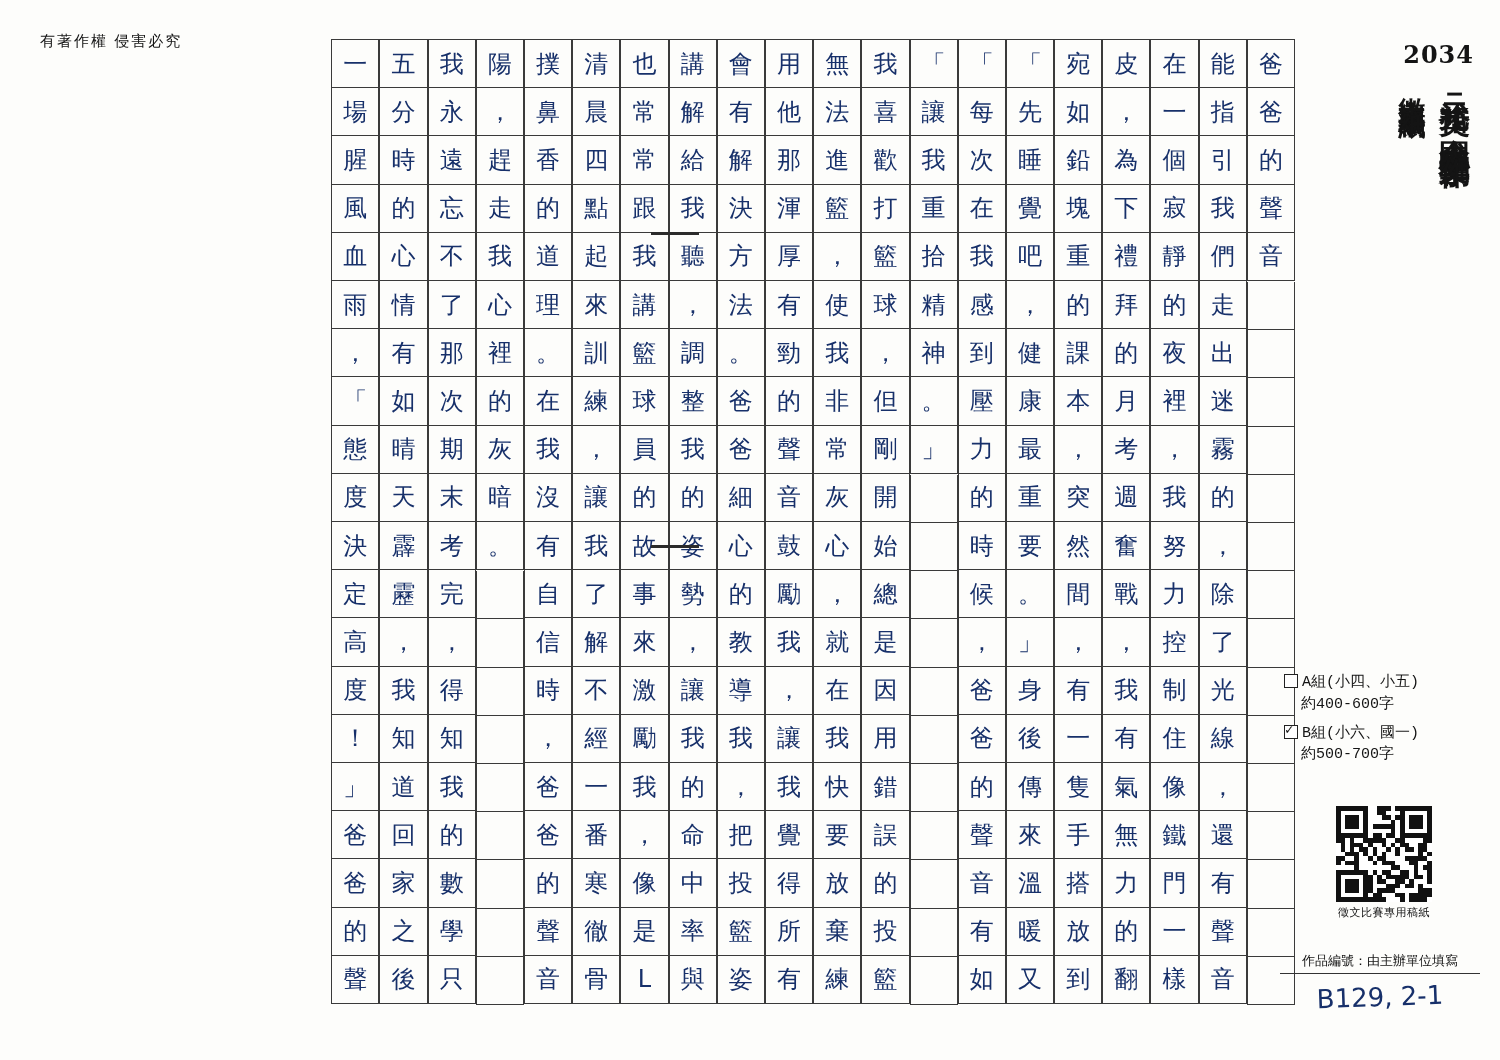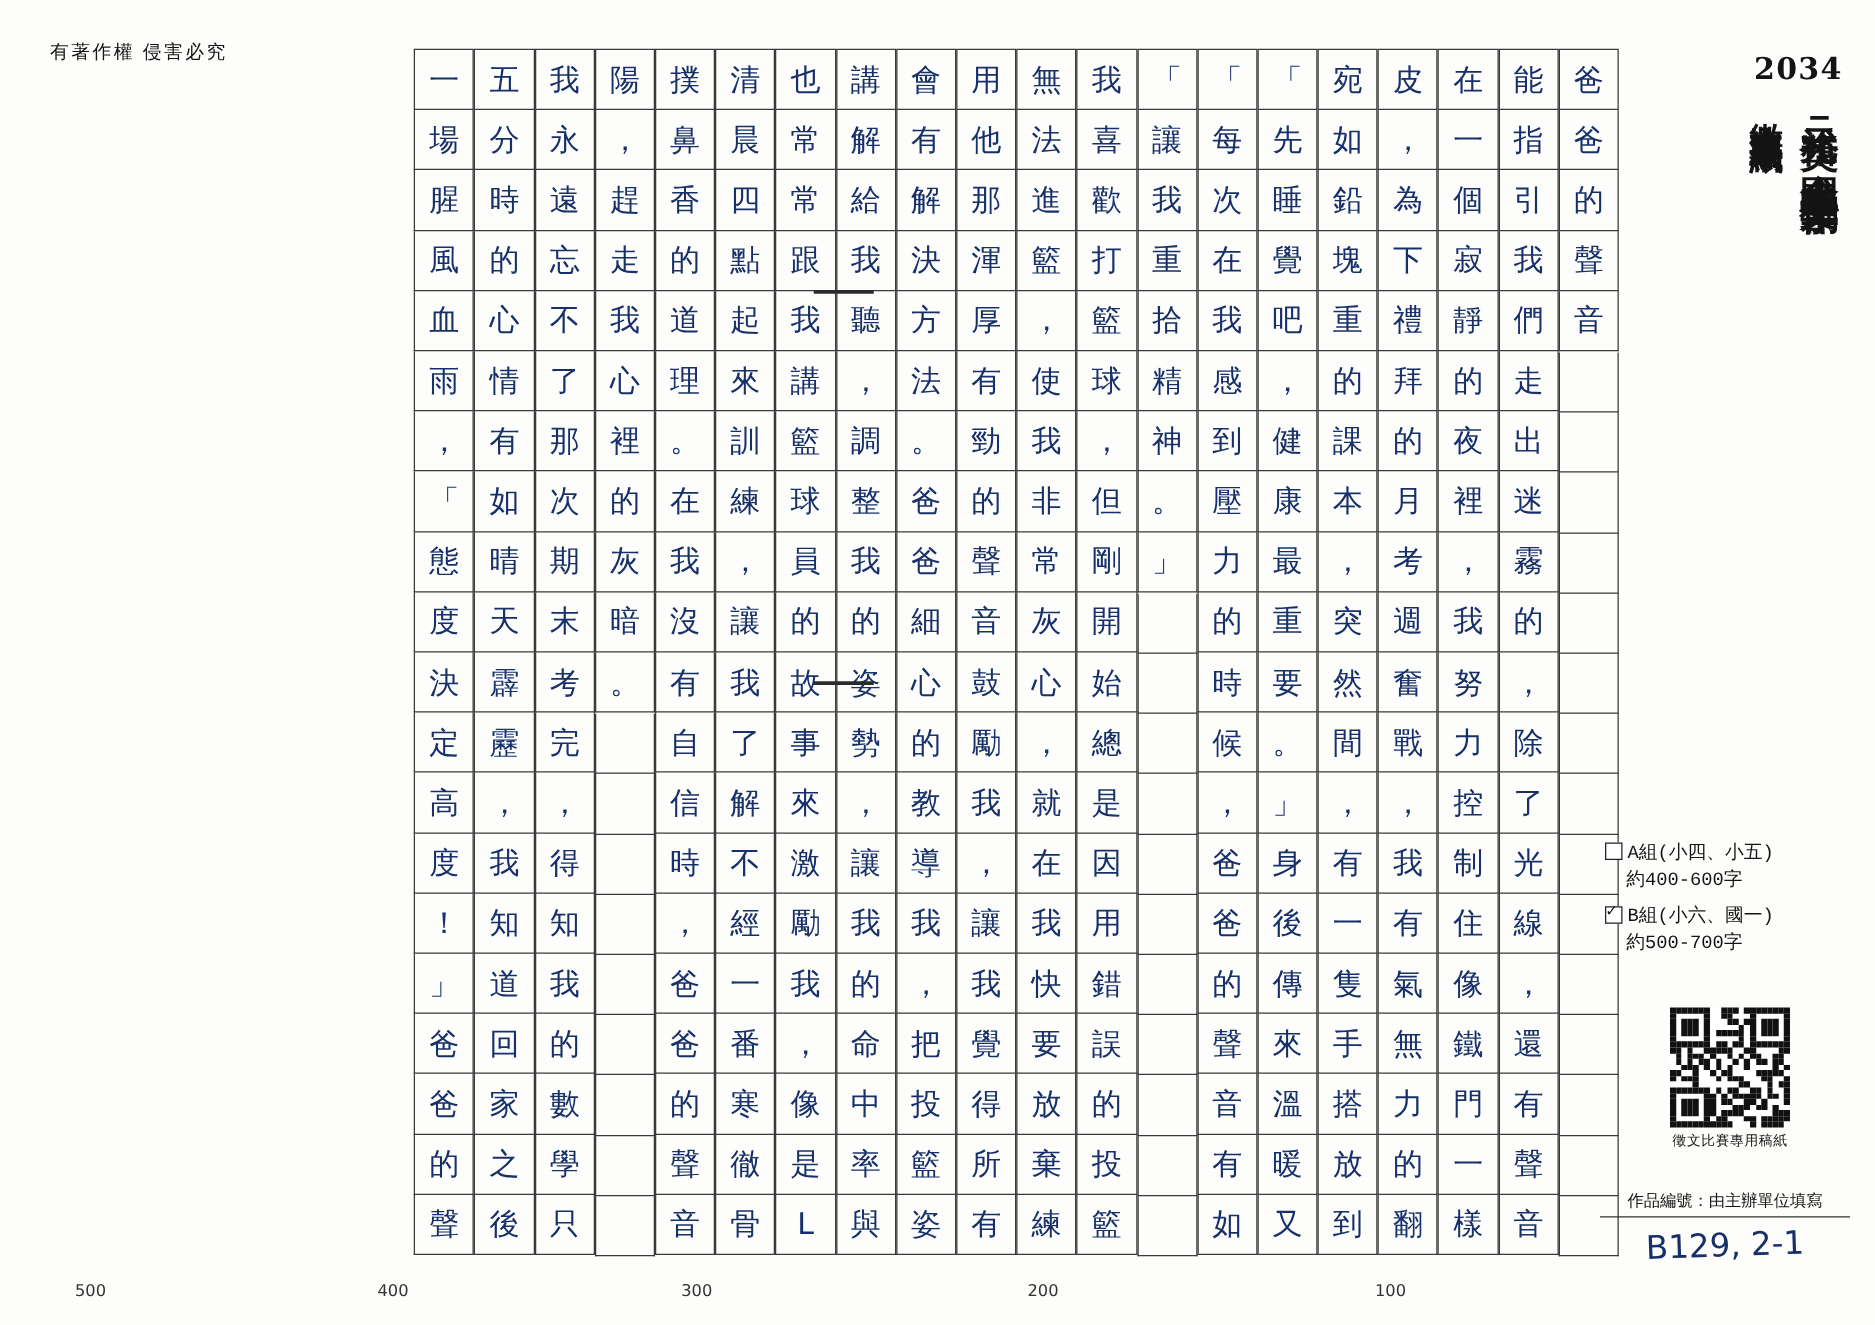--- a/index.html
+++ b/index.html
@@ -881,21 +881,14 @@
         <div class="mod" style="left: 86.8571px; top: 91.4286px; width: 4.57143px; height: 4.57143px;"></div>
       </div>
     <div class="qr-cap">徵文比賽專用稿紙</div>
   </div>
 
   <div class="codefield">
     <div class="lbl">作品編號：由主辦單位填寫</div>
     <div class="val">B129, 2-1</div>
   </div>
 
-  <div class="ruler" id="ruler">
-      <span style="left: 60px;">500</span>
-      <span style="left: 302px;">400</span>
-      <span style="left: 545px;">300</span>
-      <span style="left: 822px;">200</span>
-      <span style="left: 1100px;">100</span>
-    </div>
 
 </div>
 
 </body></html>

